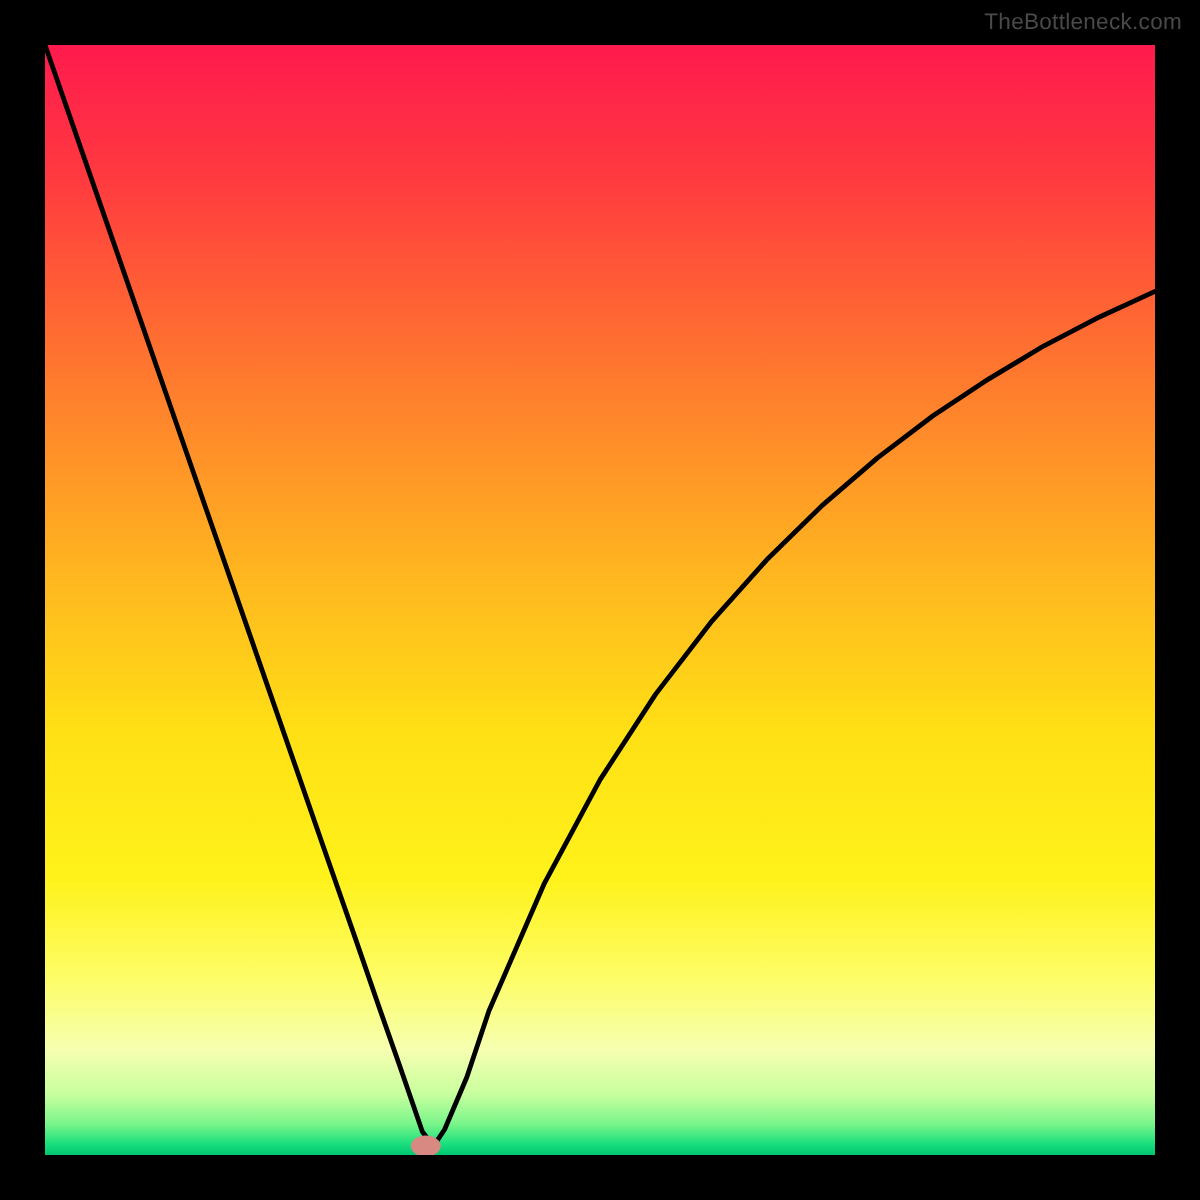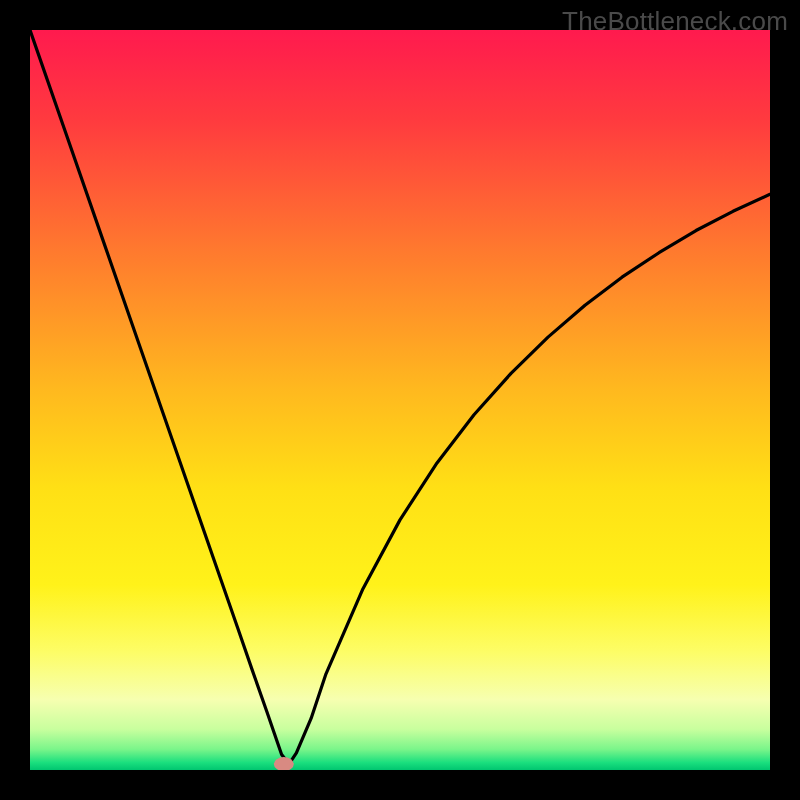--- a/index.html
+++ b/index.html
@@ -22,21 +22,21 @@
     left: 30px;
     top: 30px;
     width: 740px;
     height: 740px;
   }
   .watermark {
     position: absolute;
     top: 6px;
     right: 12px;
     color: #4a4a4a;
-    font-size: 26px;
+    font-size: 15px;
     font-weight: 500;
     letter-spacing: 0.2px;
   }
   svg { display: block; }
 </style>
 </head>
 <body>
 
 <div class="frame">
   <div class="watermark">TheBottleneck.com</div>

